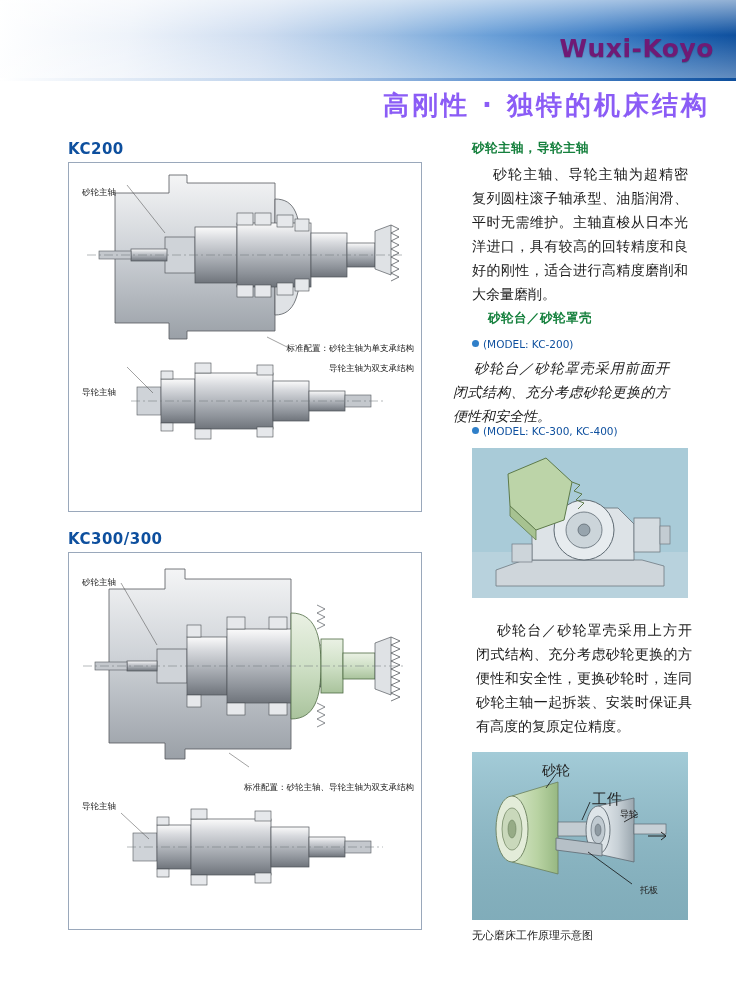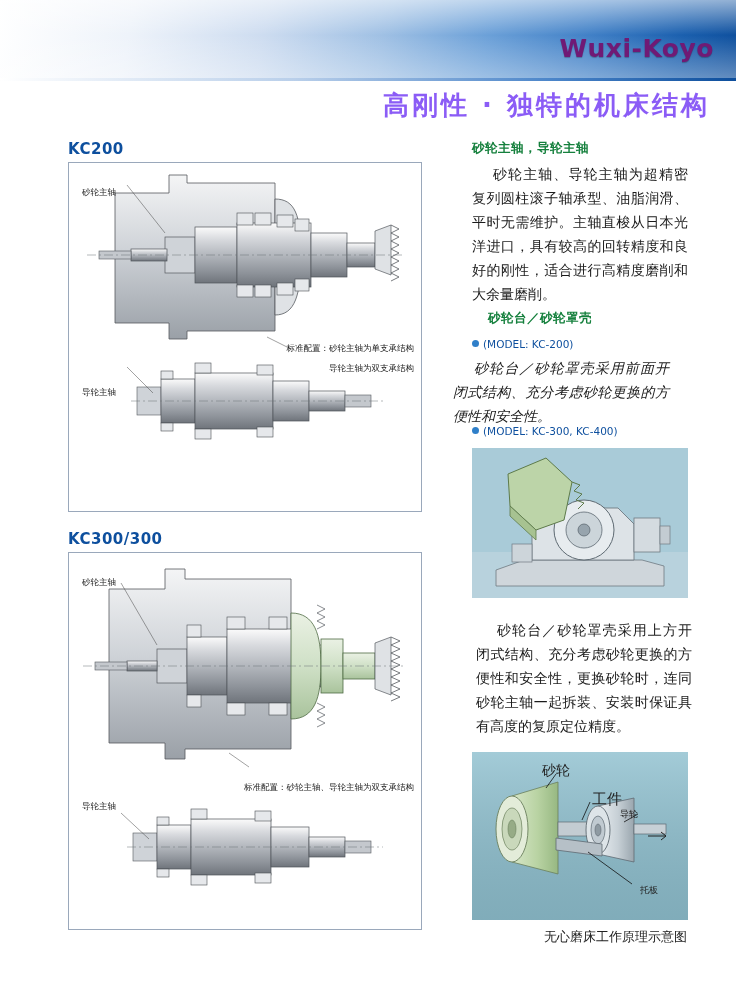--- a/index.html
+++ b/index.html
@@ -121,23 +121,23 @@
     vertical-align: 1px;
   }
 
   .photo-box {
     position: absolute;
     background: #9fc8d6;
     overflow: hidden;
   }
   .photo-caption {
     position: absolute;
-    font-size: 13px;
+    font-size: 11px;
     color: #222;
-    text-align: right;
+    text-align: left;
     width: 215px;
   }
 
   svg { display: block; }
 </style>
 </head>
 <body>
 
 <div class="banner">
   <div class="banner-fade"></div>

